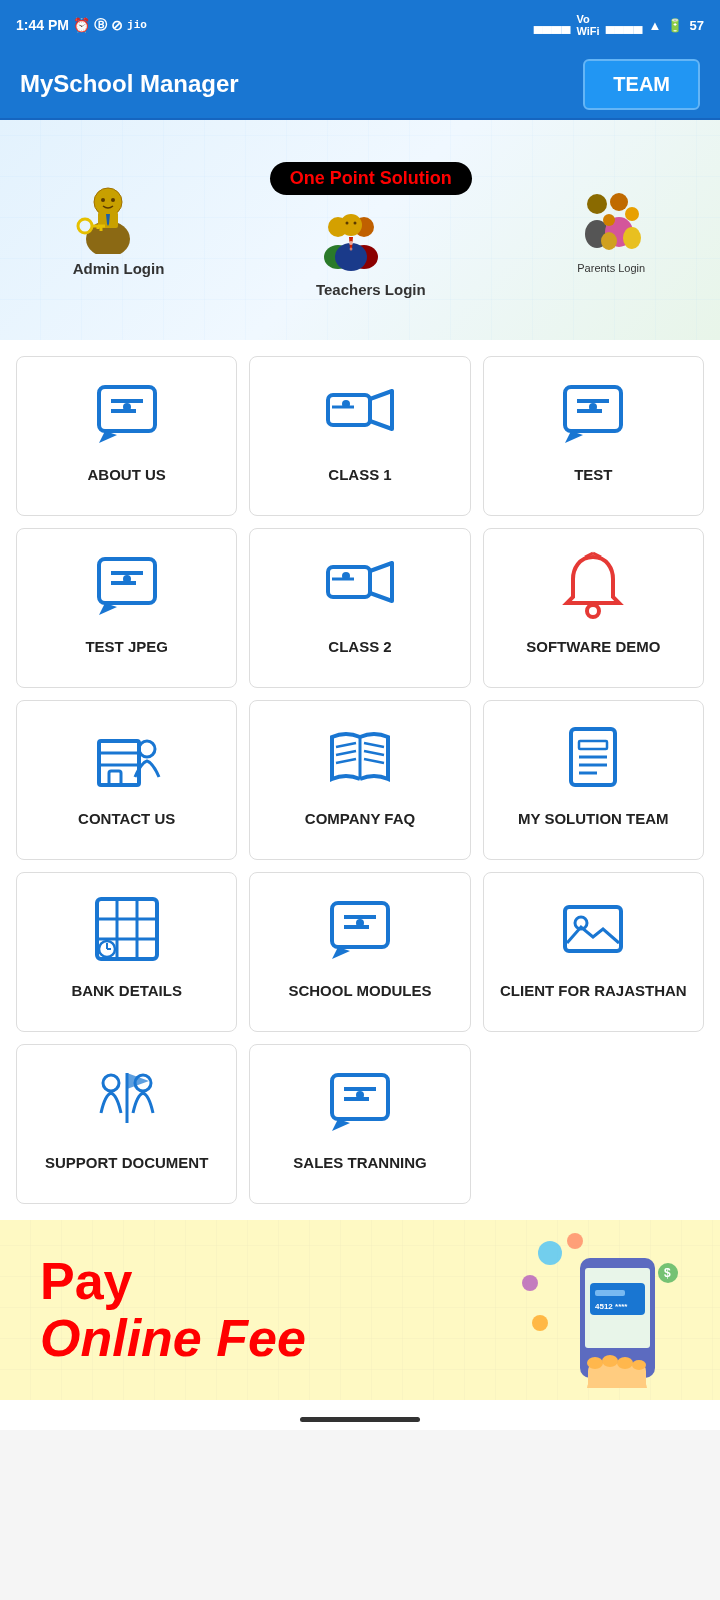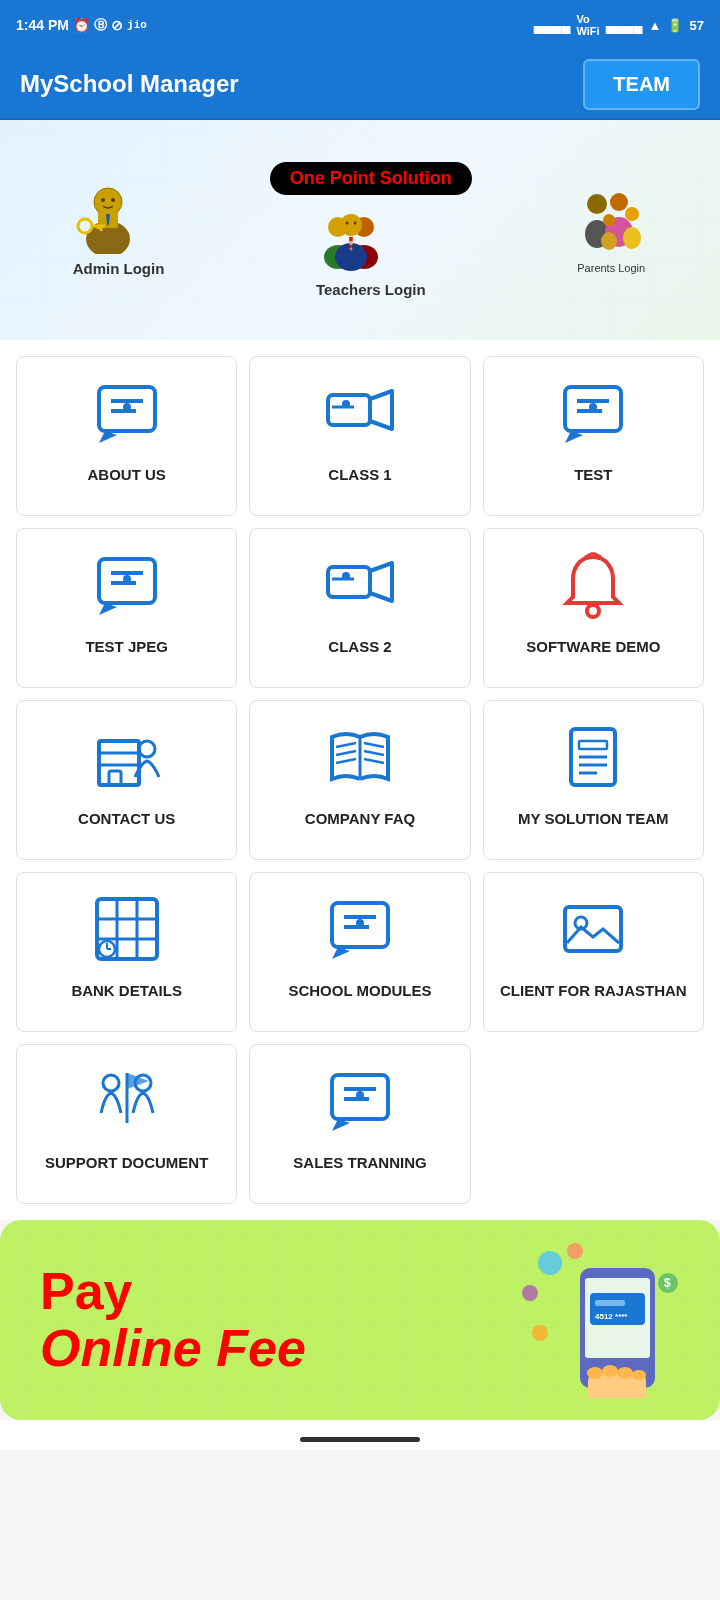--- a/index.html
+++ b/index.html
@@ -155,30 +155,29 @@
       font-size: 15px;
       font-weight: bold;
       text-align: center;
       color: #222;
       text-transform: uppercase;
       line-height: 1.3;
     }
 
     
     .footer-banner {
-      background: #bef264;
-      height: 200px;
+      background: #fef9c3;
+      height: 180px;
       display: flex;
       align-items: center;
       justify-content: space-between;
       padding: 20px 40px;
       margin-top: 0;
       position: relative;
       overflow: hidden;
-      border-radius: 21px;
     }
     .footer-banner-bg {
       position: absolute;
       top: 0; left: 0; right: 0; bottom: 0;
       opacity: 0.1;
       background-image: repeating-linear-gradient(
         0deg, transparent, transparent 30px,
         rgba(150,150,150,0.5) 30px, rgba(150,150,150,0.5) 31px
       ), repeating-linear-gradient(
         90deg, transparent, transparent 30px,

